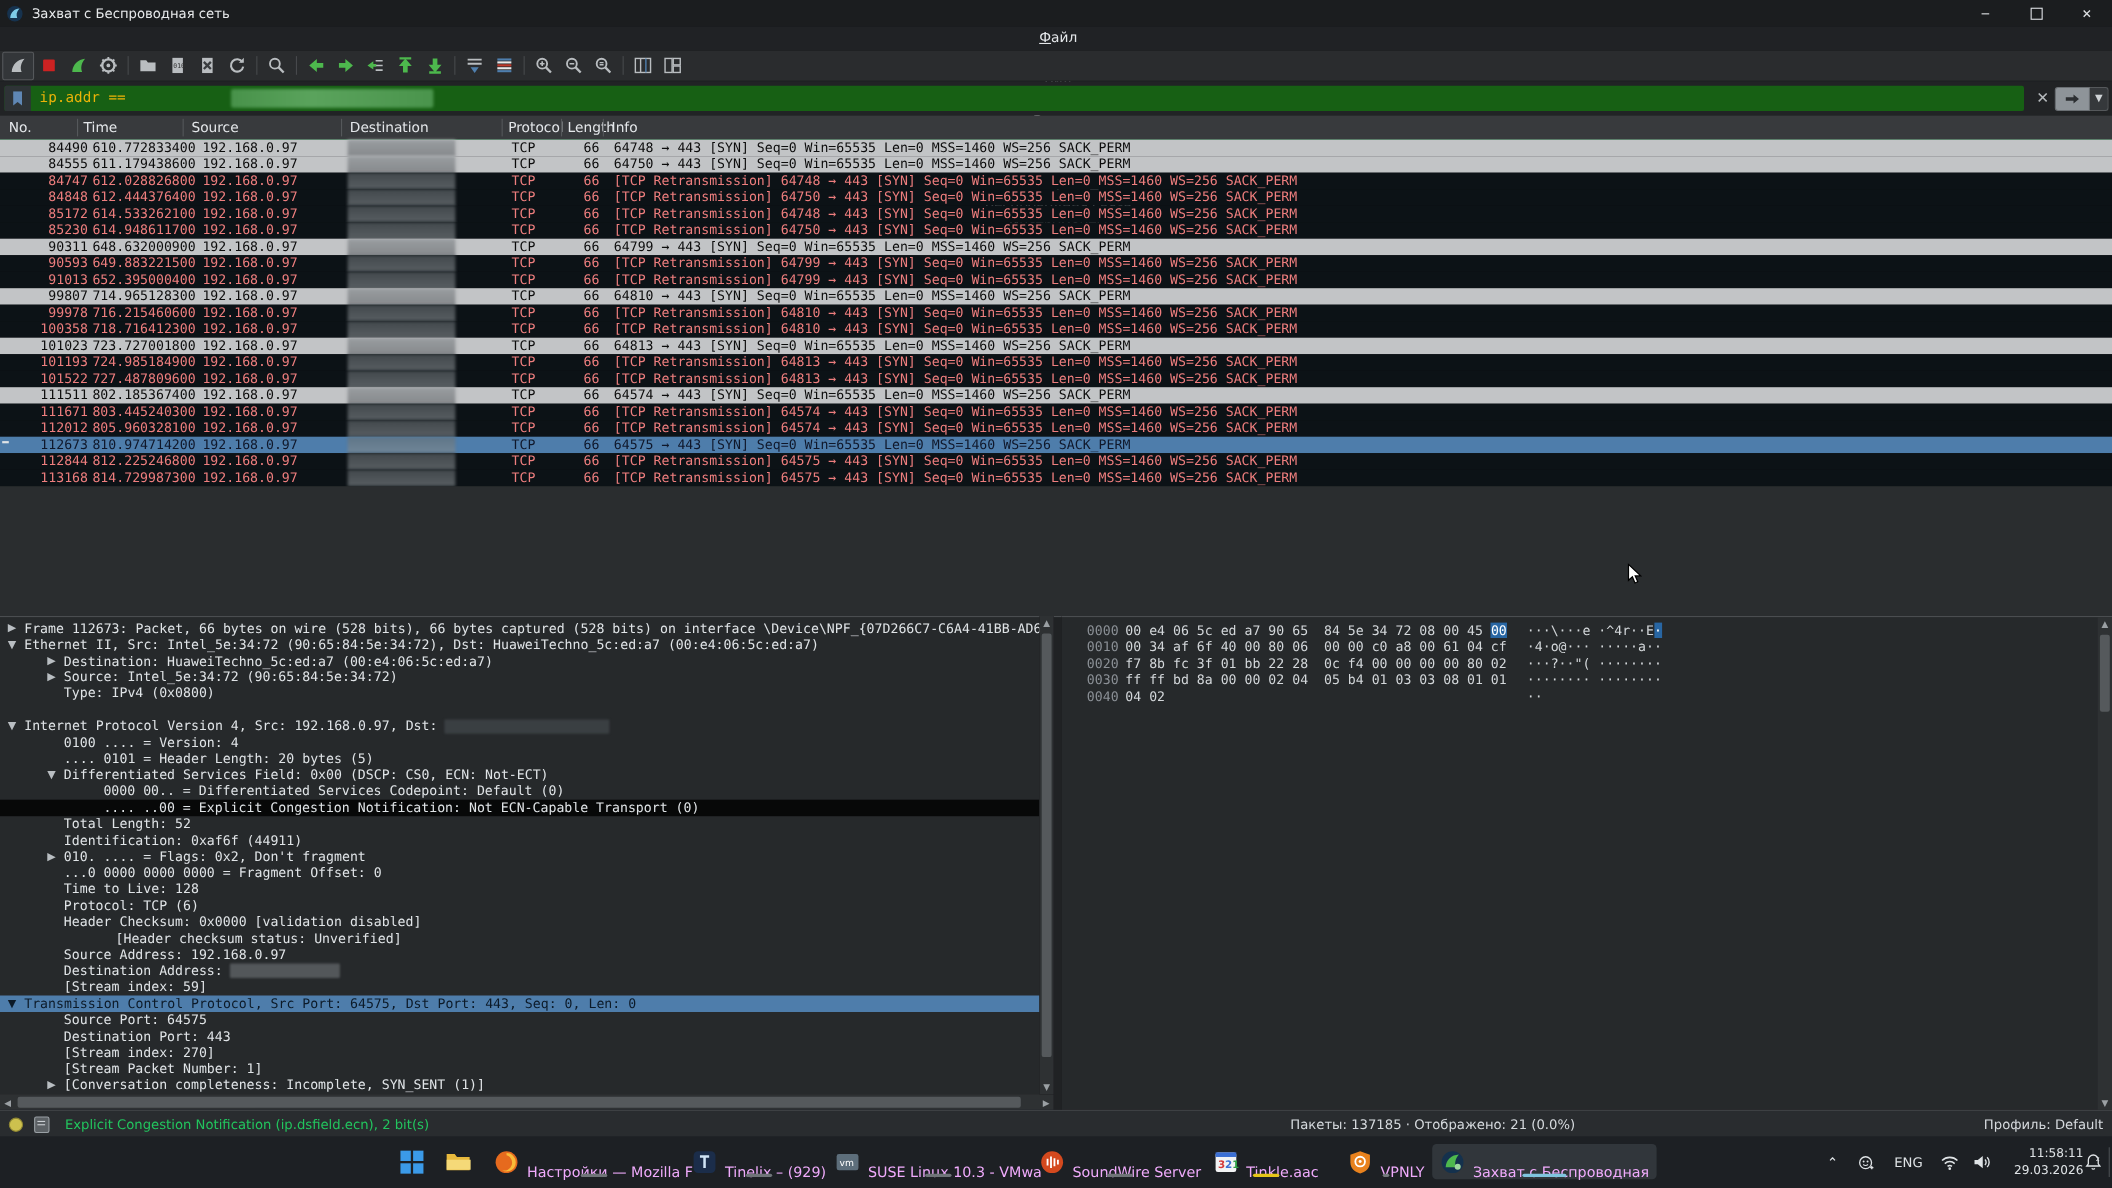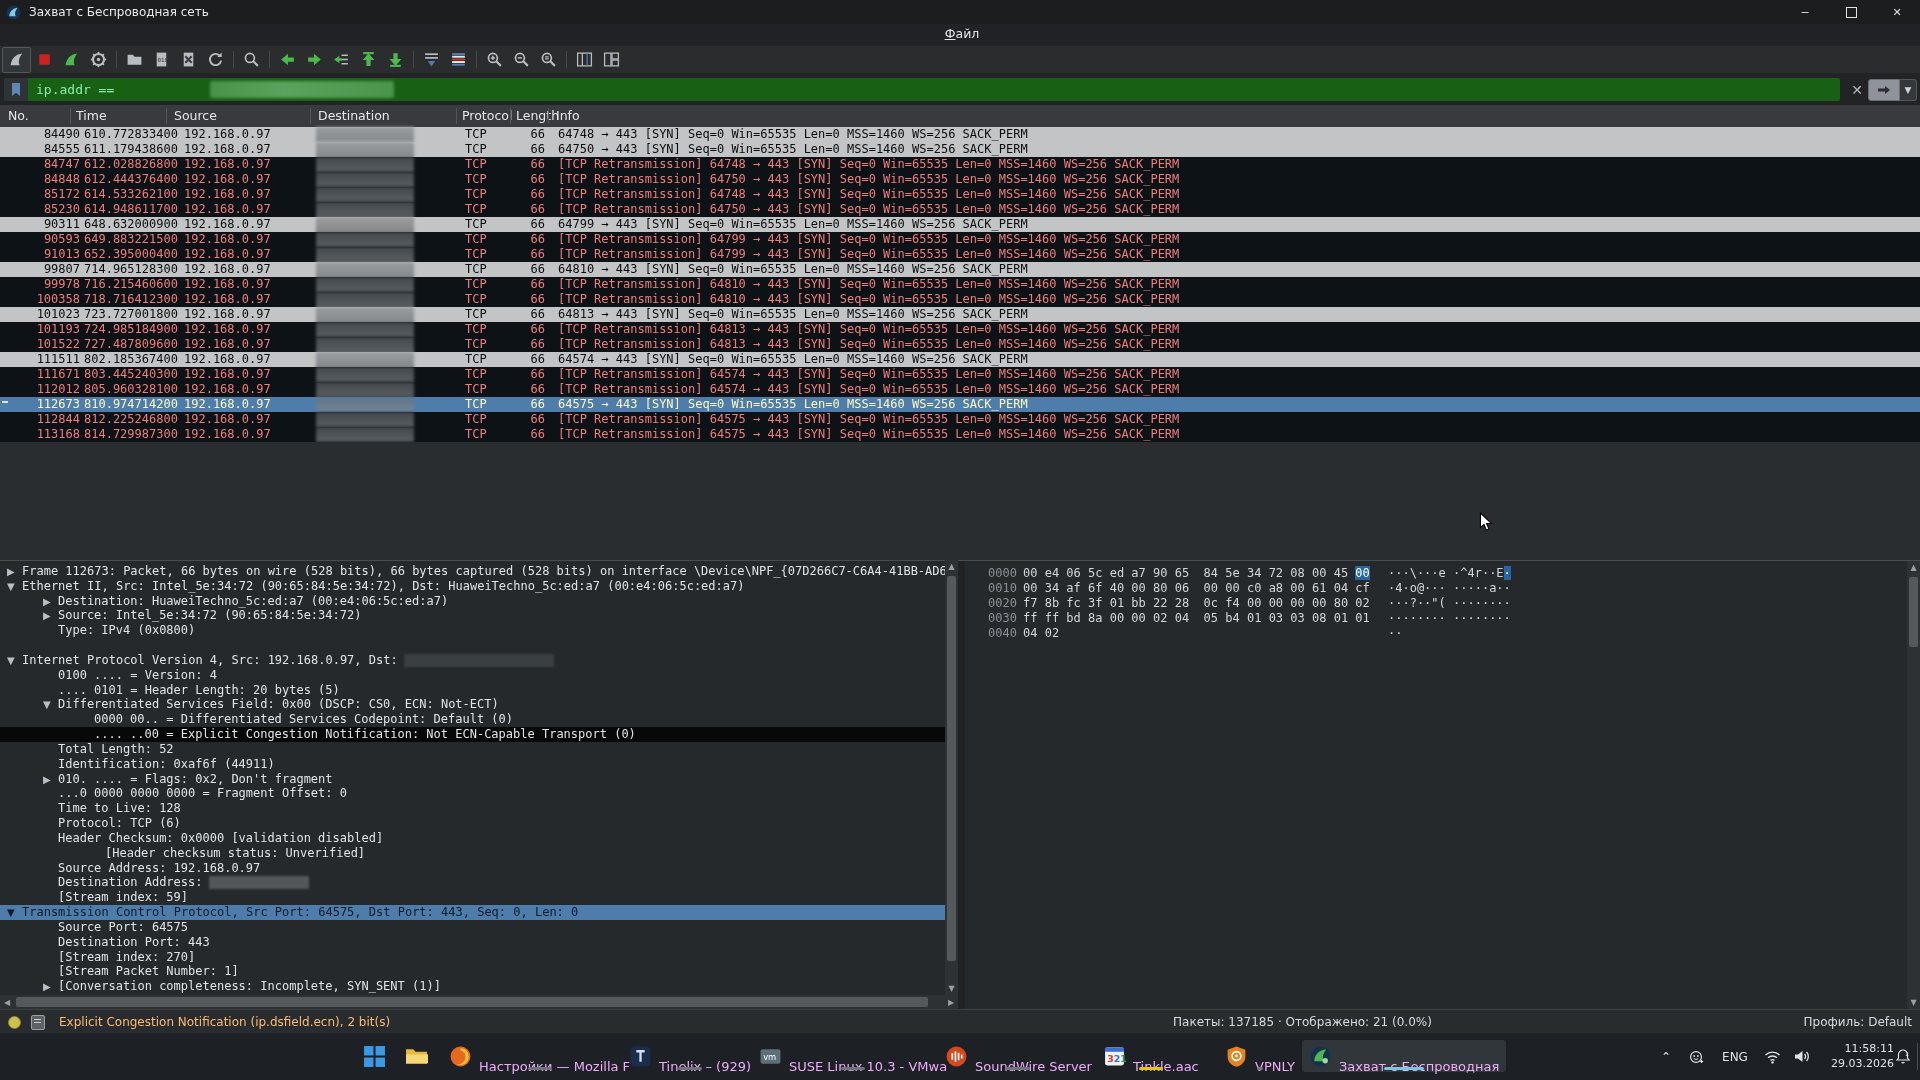--- a/index.html
+++ b/index.html
@@ -25,21 +25,21 @@
   #toolbar{left:0;top:46px;width:1920px;height:28px;background:#2a2c2e;display:flex;align-items:center;padding-left:2px;box-sizing:border-box;border-bottom:1px solid #222426;}
   .tbtn{width:27px;height:24px;display:flex;align-items:center;justify-content:center;border-radius:2px;}
   .tbtn.first{border:1px solid #55585b;background:#333639;}
   .tsep{width:1px;height:17px;background:#47494c;margin:0 4px;}
   .tbtn svg{display:block;}
 
   
   #filterbar{left:0;top:74px;width:1920px;height:31px;background:#212325;display:flex;align-items:center;box-sizing:border-box;padding:0 4px;}
   #filterfield{position:relative;height:23px;flex:0 0 1836px;background:#176014;border-radius:2px;display:flex;align-items:center;}
   #bookmarkbox{width:24px;height:23px;background:#2e3336;border-radius:2px 0 0 2px;display:flex;align-items:center;justify-content:center;}
-  #filtertext{margin-left:8px;font-size:13px;color:#86efac;}
+  #filtertext{margin-left:8px;font-size:13px;color:#eab308;}
   #filterredact{position:absolute;left:206px;top:3px;width:184px;height:17px;border-radius:2px;
      background:linear-gradient(90deg,#48924a,#5aa35c 40%,#4a944c);filter:blur(1.5px);}
   .filterbtns{display:flex;align-items:center;margin-left:6px;}
   #clearx{color:#b6babd;font-size:14px;width:22px;text-align:center;}
   #applybox{width:30px;height:20px;background:#8e9499;border:1px solid #6a6f73;border-radius:3px 0 0 3px;display:flex;align-items:center;justify-content:center;}
   #applycaret{width:16px;height:20px;background:#35383b;border:1px solid #55585b;border-left:none;border-radius:0 3px 3px 0;color:#cfd3d6;font-size:9px;display:flex;align-items:center;justify-content:center;}
 
   
   #pktheader{left:0;top:105px;width:1920px;height:22px;background:#383a3d;border-bottom:4px solid #22c55e;}
   #pktheader span{position:absolute;top:3px;font-size:12.5px;color:#e4e7ea;}
@@ -51,21 +51,21 @@
   .prow .c-time{left:84px;}
   .prow .c-src{left:184px;}
   .prow .c-proto{left:465px;}
   .prow .c-len{left:500px;width:45px;text-align:right;}
   .prow .c-info{left:558px;}
   .prow .dblur{position:absolute;left:316px;top:0;width:98px;height:15px;filter:blur(1.5px);}
   .prow.syn{background:#c2c4c6;color:#0c0c0c;}
   .prow.syn .dblur{background:linear-gradient(180deg,#999da0,#86898c);}
   .prow.bad{background:#0c1216;color:#ee7e7e;}
   .prow.bad .dblur{background:linear-gradient(180deg,#42484c,#575d61);}
-  .prow.sel{background:#4e7dab;color:#fef9c3;}
+  .prow.sel{background:#4e7dab;color:#0f172a;}
   .prow.sel .dblur{background:linear-gradient(180deg,#5e7587,#708698);}
   .selmark{position:absolute;left:2px;top:4px;width:6px;height:2px;background:#dfe3e6;}
   #pktempty{left:0;top:442px;width:1920px;height:118px;background:#2a2d2f;}
 
   
   #detailpane{left:0;top:560px;width:945px;height:435px;background:#26292b;border-top:1px solid #4a4d50;overflow:hidden;}
   .drow{position:absolute;left:0;width:945px;height:15px;line-height:15px;font-size:12px;color:#e0e4e7;white-space:pre;}
   .drow .tx{position:absolute;top:0;}
   .drow .exp{position:absolute;top:0;font-family:"DejaVu Sans",sans-serif;font-size:10px;color:#b9bec2;}
   .drow.fieldhl{background:#070808;}
@@ -87,21 +87,21 @@
   #hscroll{left:0;top:995px;width:958px;height:14px;background:#2e3133;display:flex;align-items:center;}
   #hscroll .la,#hscroll .ra{width:14px;text-align:center;}
   #hscroll .htrack{flex:1;height:14px;position:relative;}
   #hscroll .hthumb{position:absolute;left:2px;top:2px;width:912px;height:10px;}
 
   
   #statusbar{left:0;top:1009px;width:1920px;height:24px;background:#292c2f;border-top:1px solid #3d4043;display:flex;align-items:center;}
   #expertdot{width:11px;height:11px;border-radius:50%;background:#cdc14e;border:1px solid #8f8633;margin-left:8px;}
   #noteicon{width:12px;height:13px;margin-left:10px;border:1px solid #9aa0a5;border-radius:2px;position:relative;background:#5c6165;}
   #noteicon:before{content:"";position:absolute;left:2px;top:3px;width:7px;height:1px;background:#caced2;box-shadow:0 3px 0 #caced2;}
-  #fieldinfo{margin-left:14px;color:#fdba74;}
+  #fieldinfo{margin-left:14px;color:#22c55e;}
   #pktcounts{position:absolute;left:1173px;color:#d6dade;}
   #profile{position:absolute;right:8px;color:#d6dade;}
 
   
   #taskbar{left:0;top:1033px;width:1920px;height:47px;background:#1d2024;}
   .tb-item{position:absolute;top:7px;height:32px;display:flex;align-items:center;gap:7px;padding:0 7px;border-radius:4px;}
   .tb-item.active{background:#31363b;}
   .tb-label{font-size:13px;color:#f0abfc;white-space:nowrap;margin-top:20px;}
   .tb-line{position:absolute;bottom:2px;left:50%;transform:translateX(-50%);height:3px;border-radius:2px;}
   .trayglyph{position:absolute;top:0;height:47px;display:flex;align-items:center;justify-content:center;color:#dfe3e6;}

